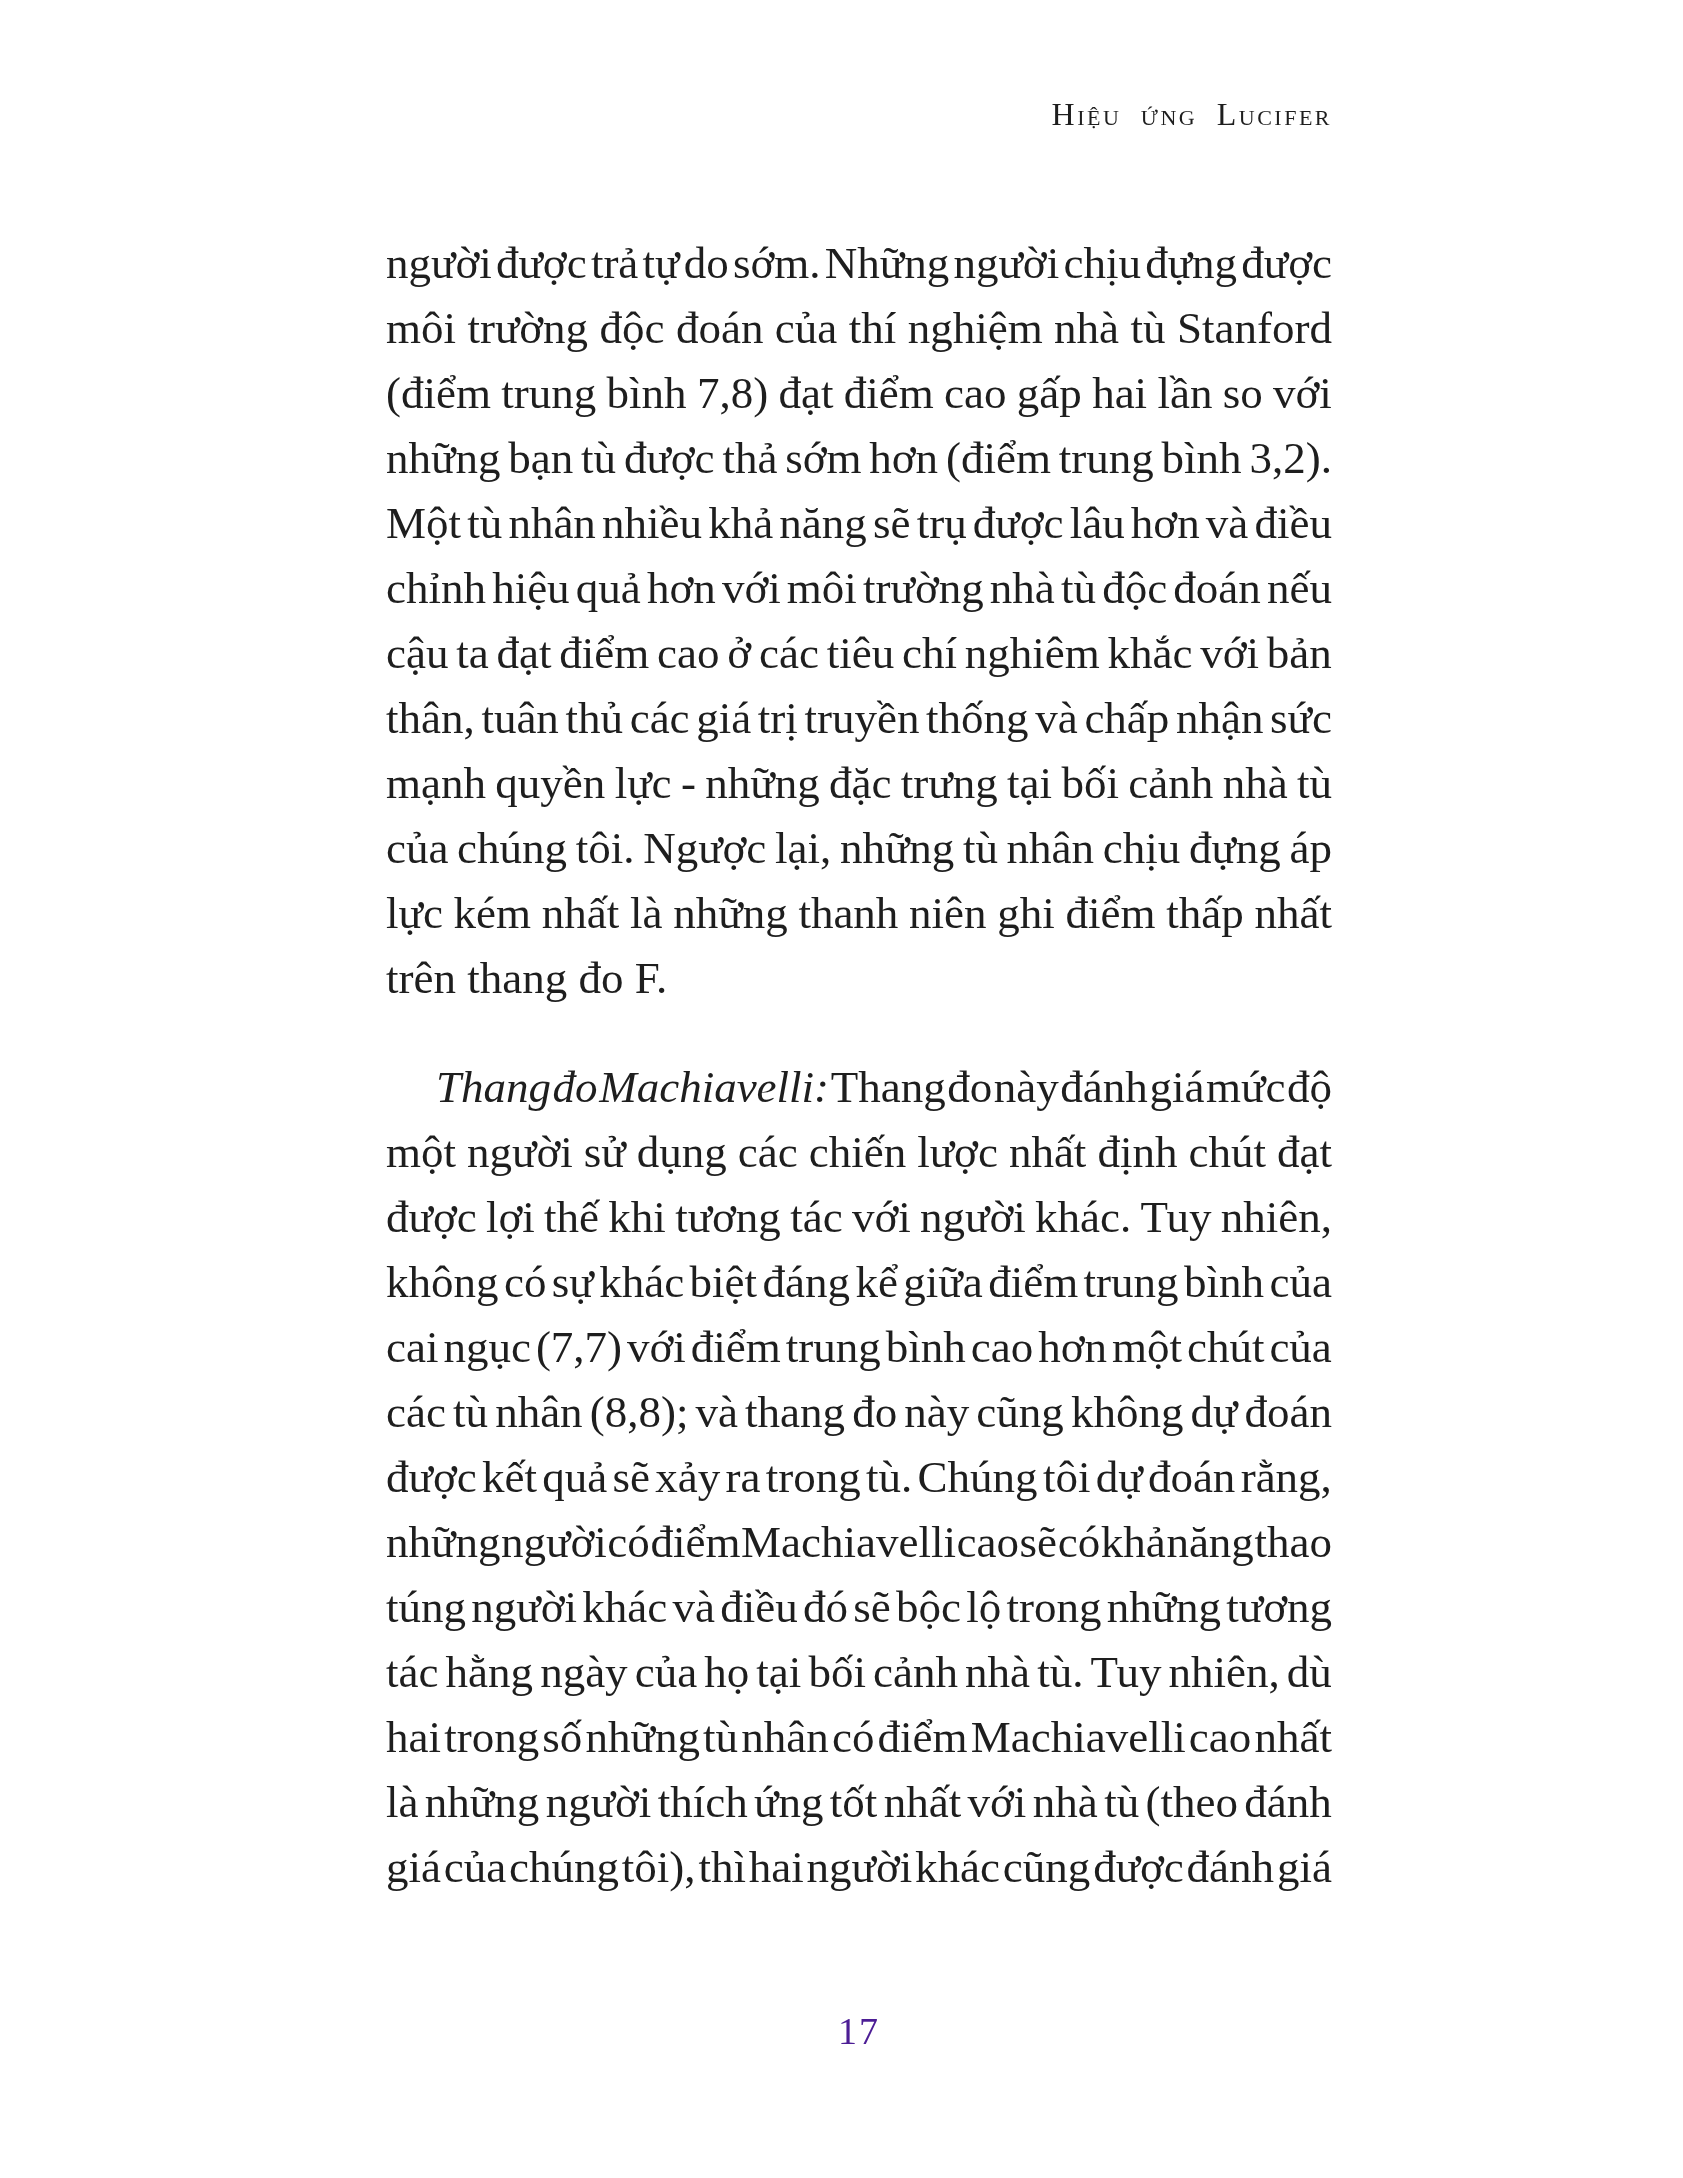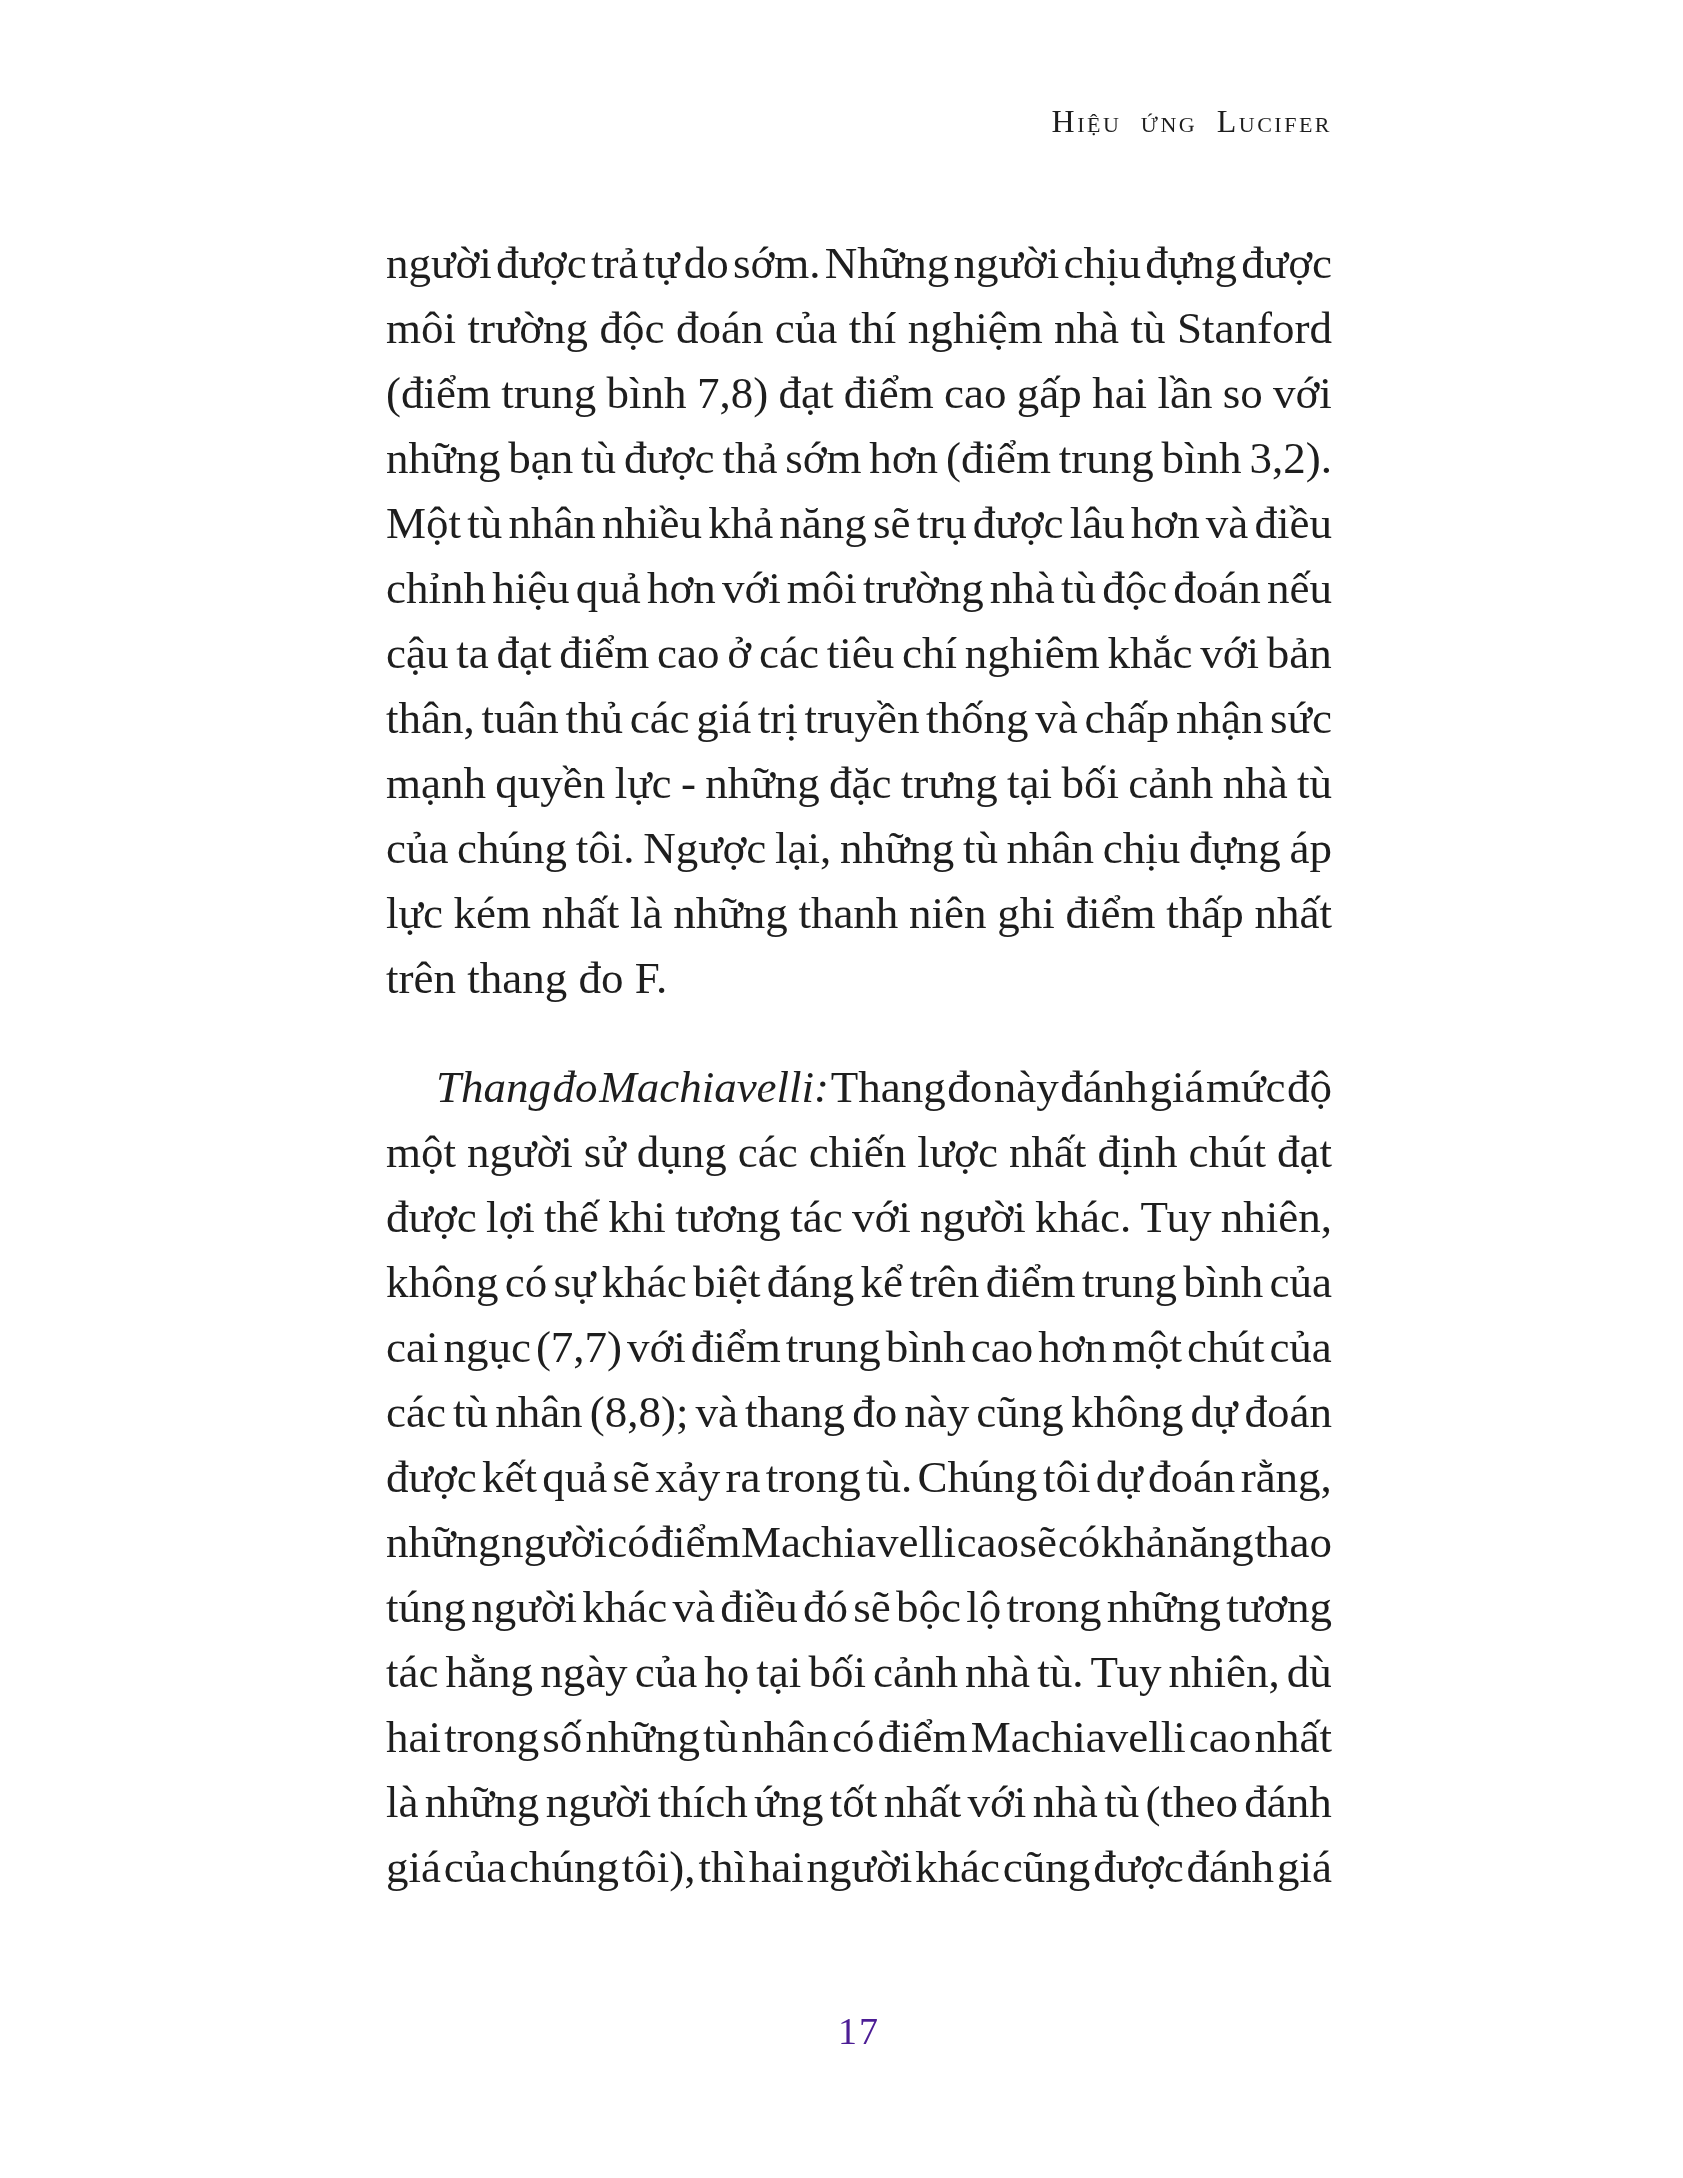--- a/index.html
+++ b/index.html
@@ -13,21 +13,21 @@
     height: 2178px;
     margin: 0 auto;
     background: #ffffff;
     color: #1e1e1e;
     font-family: "Liberation Serif", "DejaVu Serif", serif;
     overflow: hidden;
   }
   .running-header {
     position: absolute;
     left: 386px;
-    top: 101px;
+    top: 94px;
     width: 946px;
     text-align: right;
     line-height: 40px;
   }
   .header-title {
     font-variant: small-caps;
     font-size: 32px;
     letter-spacing: 2.5px;
     word-spacing: 9px;
     color: #1e1e1e;
@@ -98,21 +98,21 @@
         <div class="line j"><span>thân,</span><span>tuân</span><span>thủ</span><span>các</span><span>giá</span><span>trị</span><span>truyền</span><span>thống</span><span>và</span><span>chấp</span><span>nhận</span><span>sức</span></div>
         <div class="line j"><span>mạnh</span><span>quyền</span><span>lực</span><span>-</span><span>những</span><span>đặc</span><span>trưng</span><span>tại</span><span>bối</span><span>cảnh</span><span>nhà</span><span>tù</span></div>
         <div class="line j"><span>của</span><span>chúng</span><span>tôi.</span><span>Ngược</span><span>lại,</span><span>những</span><span>tù</span><span>nhân</span><span>chịu</span><span>đựng</span><span>áp</span></div>
         <div class="line j"><span>lực</span><span>kém</span><span>nhất</span><span>là</span><span>những</span><span>thanh</span><span>niên</span><span>ghi</span><span>điểm</span><span>thấp</span><span>nhất</span></div>
         <div class="line">trên thang đo F.</div>
       </div>
     <div class="paragraph">
         <div class="line j indent"><span class="it">Thang</span><span class="it">đo</span><span class="it">Machiavelli:</span><span>Thang</span><span>đo</span><span>này</span><span>đánh</span><span>giá</span><span>mức</span><span>độ</span></div>
         <div class="line j"><span>một</span><span>người</span><span>sử</span><span>dụng</span><span>các</span><span>chiến</span><span>lược</span><span>nhất</span><span>định</span><span>chút</span><span>đạt</span></div>
         <div class="line j"><span>được</span><span>lợi</span><span>thế</span><span>khi</span><span>tương</span><span>tác</span><span>với</span><span>người</span><span>khác.</span><span>Tuy</span><span>nhiên,</span></div>
-        <div class="line j"><span>không</span><span>có</span><span>sự</span><span>khác</span><span>biệt</span><span>đáng</span><span>kể</span><span>trên</span><span>điểm</span><span>trung</span><span>bình</span><span>của</span></div>
+        <div class="line j"><span>không</span><span>có</span><span>sự</span><span>khác</span><span>biệt</span><span>đáng</span><span>kể</span><span>giữa</span><span>điểm</span><span>trung</span><span>bình</span><span>của</span></div>
         <div class="line j"><span>cai</span><span>ngục</span><span>(7,7)</span><span>với</span><span>điểm</span><span>trung</span><span>bình</span><span>cao</span><span>hơn</span><span>một</span><span>chút</span><span>của</span></div>
         <div class="line j"><span>các</span><span>tù</span><span>nhân</span><span>(8,8);</span><span>và</span><span>thang</span><span>đo</span><span>này</span><span>cũng</span><span>không</span><span>dự</span><span>đoán</span></div>
         <div class="line j"><span>được</span><span>kết</span><span>quả</span><span>sẽ</span><span>xảy</span><span>ra</span><span>trong</span><span>tù.</span><span>Chúng</span><span>tôi</span><span>dự</span><span>đoán</span><span>rằng,</span></div>
         <div class="line j"><span>những</span><span>người</span><span>có</span><span>điểm</span><span>Machiavelli</span><span>cao</span><span>sẽ</span><span>có</span><span>khả</span><span>năng</span><span>thao</span></div>
         <div class="line j"><span>túng</span><span>người</span><span>khác</span><span>và</span><span>điều</span><span>đó</span><span>sẽ</span><span>bộc</span><span>lộ</span><span>trong</span><span>những</span><span>tương</span></div>
         <div class="line j"><span>tác</span><span>hằng</span><span>ngày</span><span>của</span><span>họ</span><span>tại</span><span>bối</span><span>cảnh</span><span>nhà</span><span>tù.</span><span>Tuy</span><span>nhiên,</span><span>dù</span></div>
         <div class="line j"><span>hai</span><span>trong</span><span>số</span><span>những</span><span>tù</span><span>nhân</span><span>có</span><span>điểm</span><span>Machiavelli</span><span>cao</span><span>nhất</span></div>
         <div class="line j"><span>là</span><span>những</span><span>người</span><span>thích</span><span>ứng</span><span>tốt</span><span>nhất</span><span>với</span><span>nhà</span><span>tù</span><span>(theo</span><span>đánh</span></div>
         <div class="line j"><span>giá</span><span>của</span><span>chúng</span><span>tôi),</span><span>thì</span><span>hai</span><span>người</span><span>khác</span><span>cũng</span><span>được</span><span>đánh</span><span>giá</span></div>
       </div>

